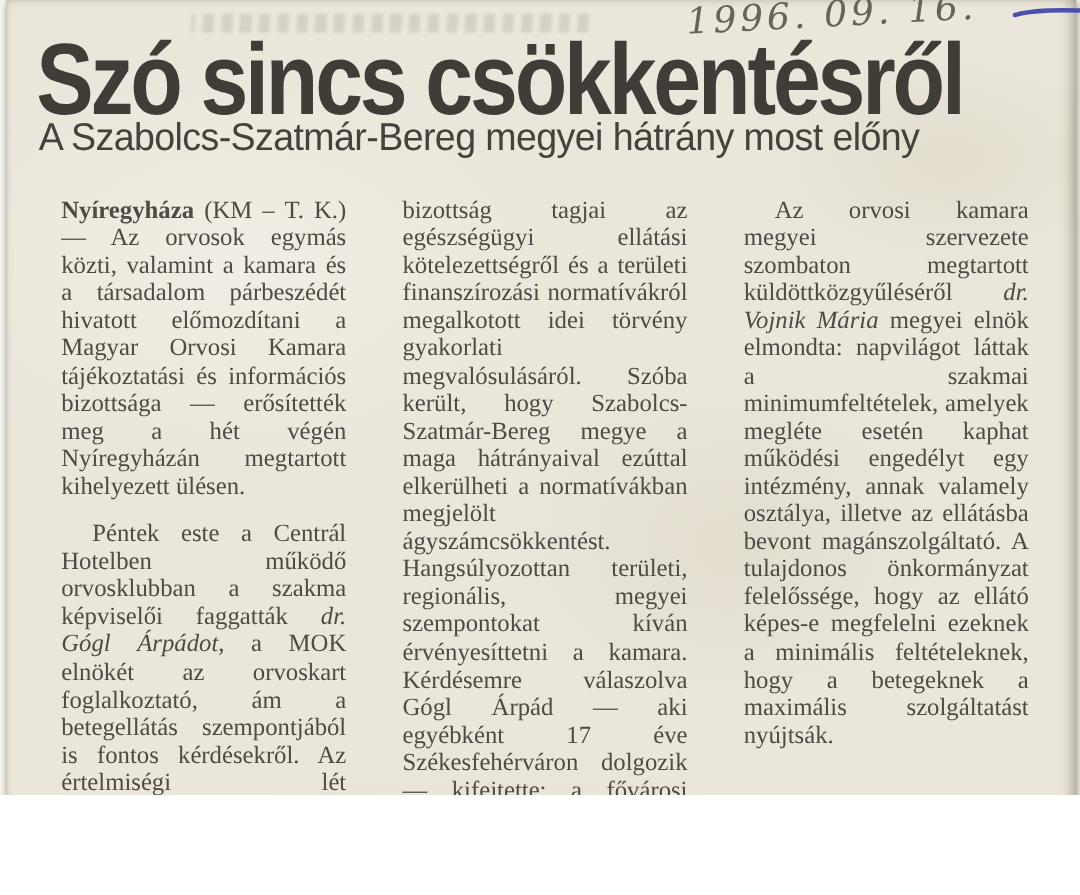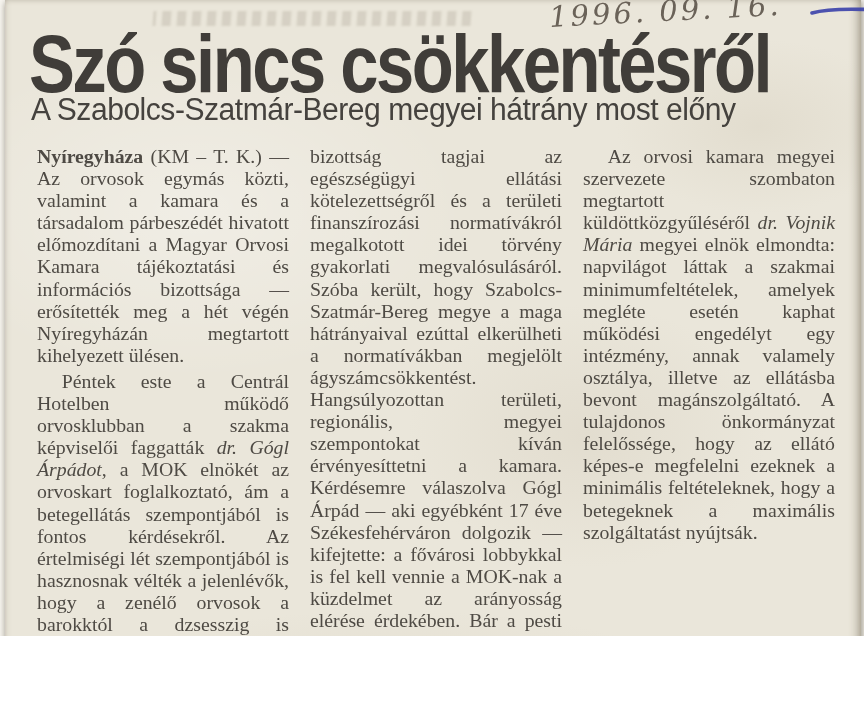--- a/index.html
+++ b/index.html
@@ -53,21 +53,21 @@
   }
   .columns{
     position:absolute;left:28px;top:141px;width:806px;
     display:flex;gap:13px;
   }
   .column{
     flex:1 1 0;min-width:0;
     font-size:19.8px;line-height:22.1px;text-align:justify;
     color:var(--ink,#4e4a44);hyphens:auto;-webkit-hyphens:auto;
   }
-  .para{margin:4px;}
+  .para{margin:16px;}
   .para.indent{text-indent:1.25em;}
   .seg-bold{font-weight:700;}
   .seg-italic{font-style:italic;}
 </style>
 </head>
 <body>
 
 <div class="page" id="page" style="--background: #f7f5ef; --paper: #eae6da; --ink: #4e4a44; --headline_ink: #403d39; --pen_blue: #3b41aa; --pencil_gray: #6a6258;">
   <div class="clip-wrap">
     <div class="clipping">

